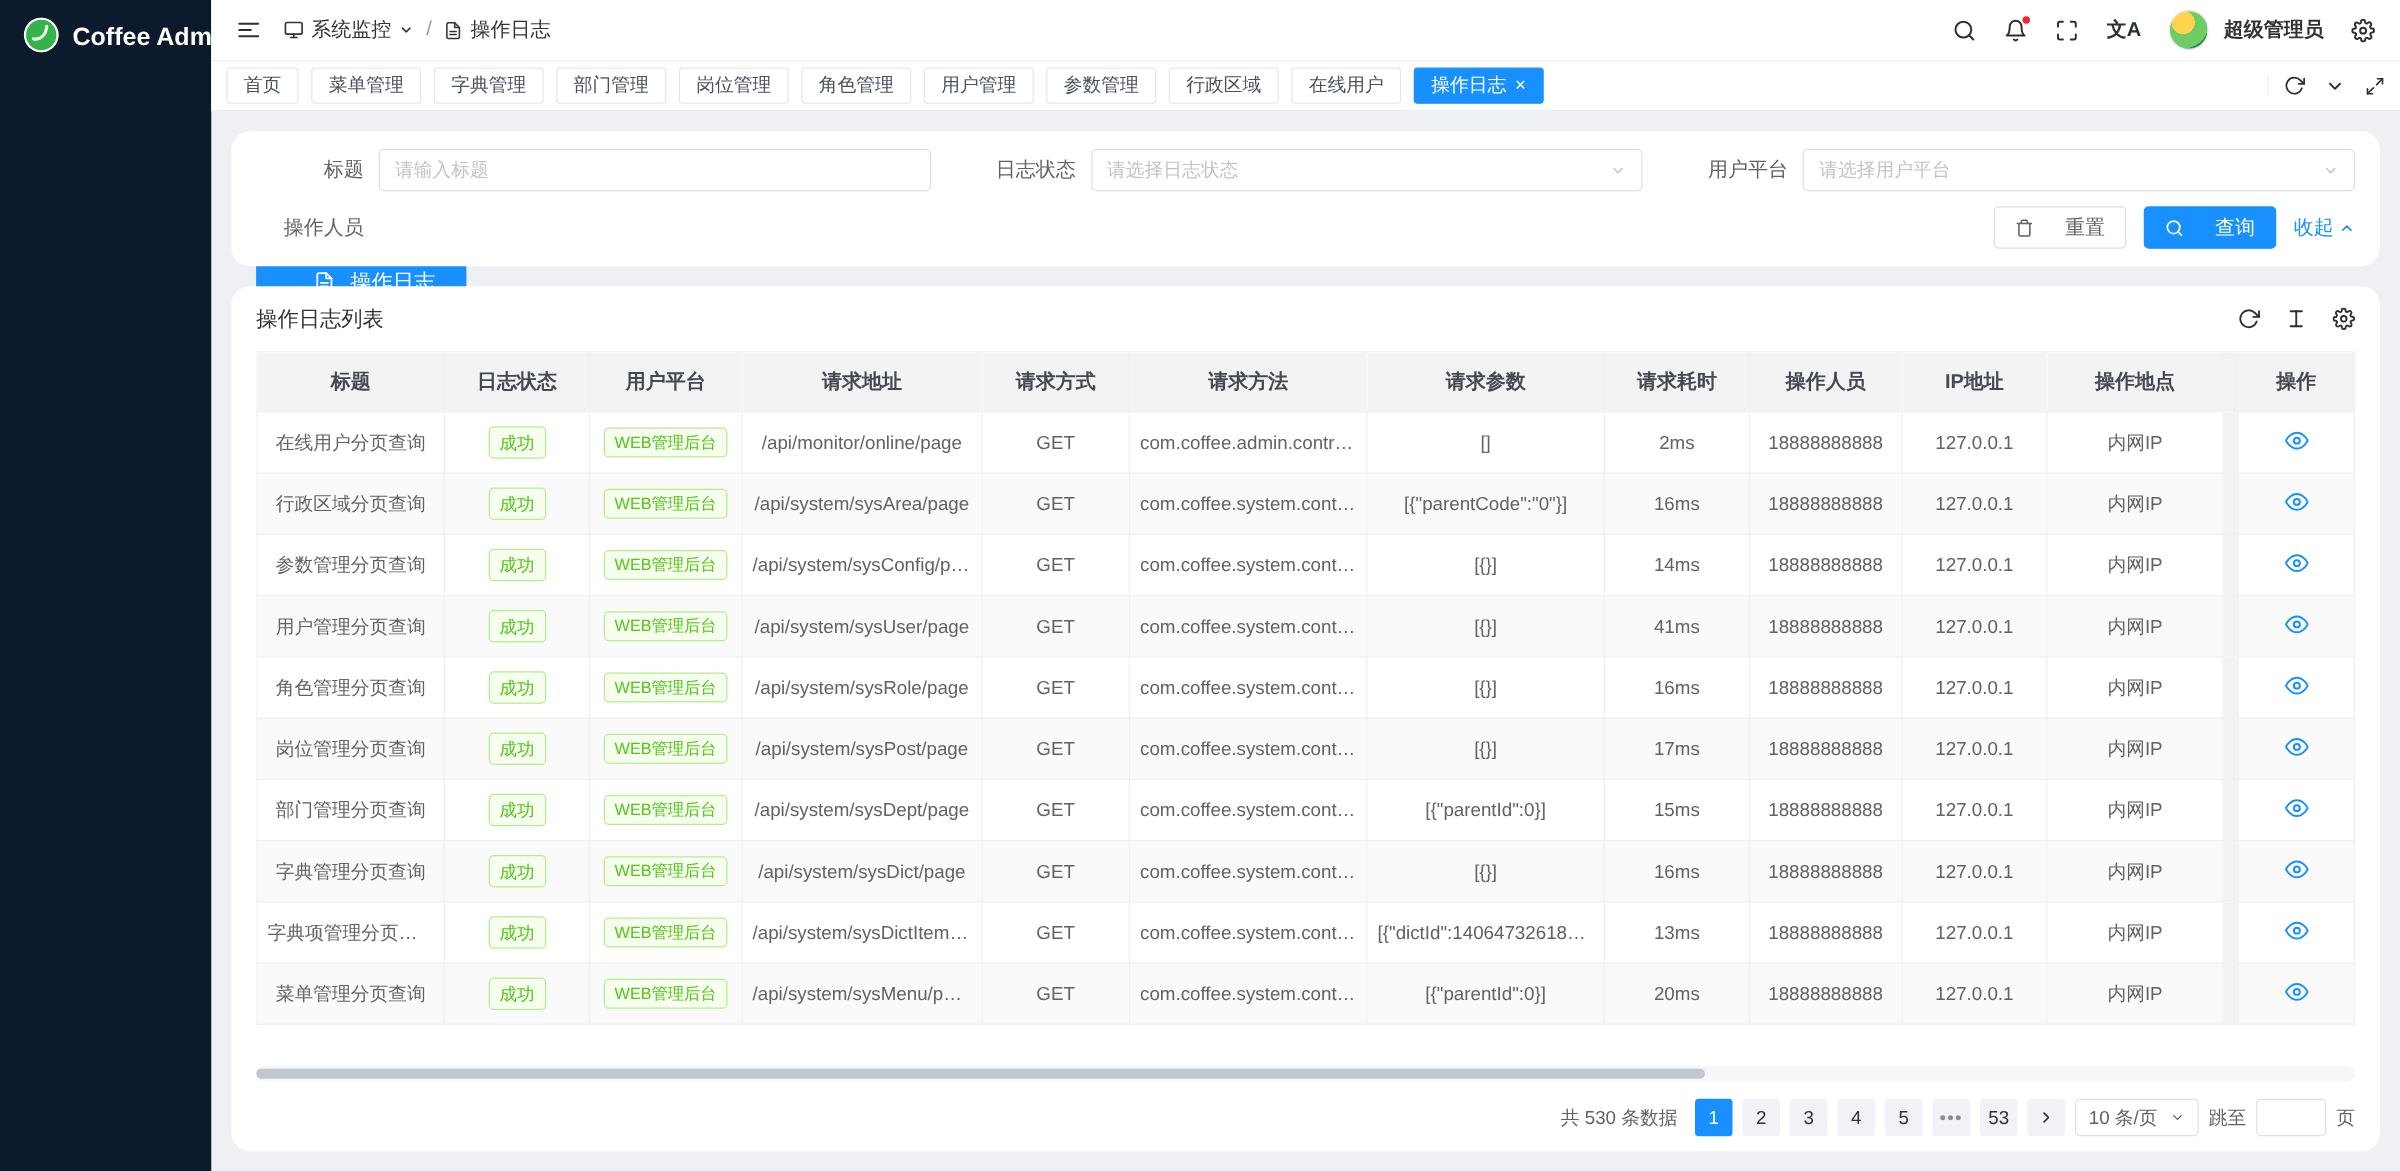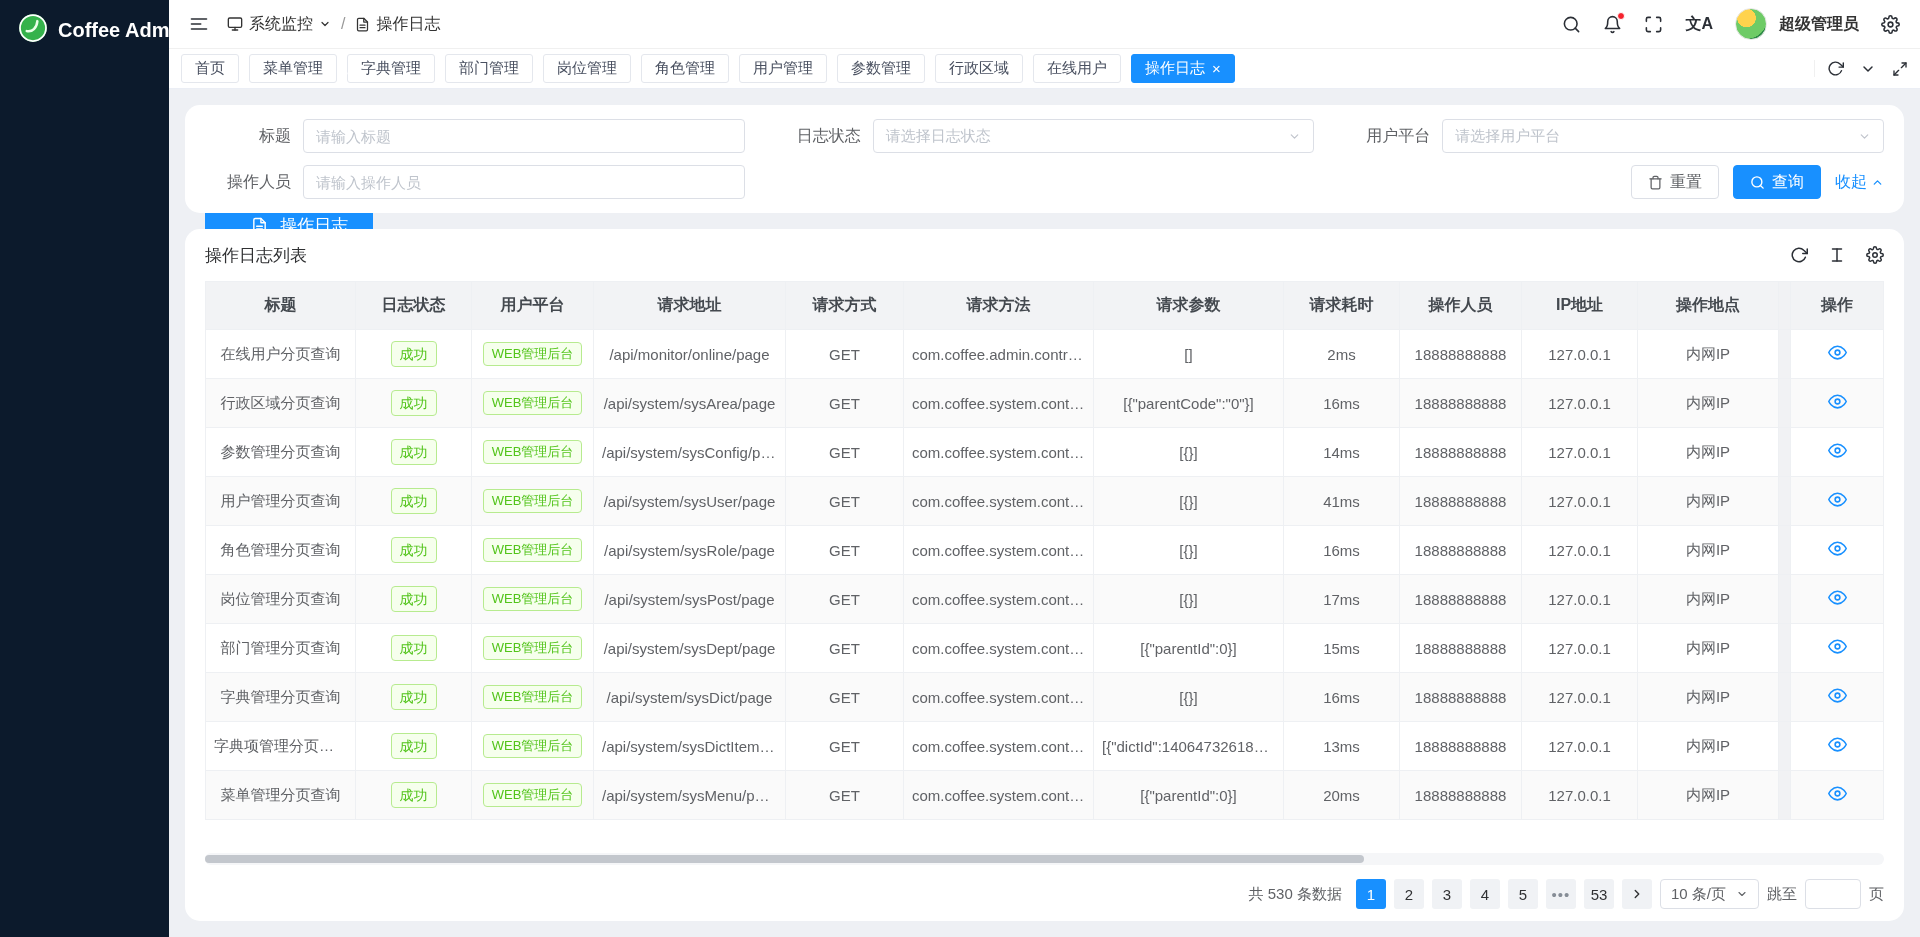--- a/index.html
+++ b/index.html
@@ -51,21 +51,21 @@
   .filter-grid{display:grid;grid-template-columns:1fr 1fr 1fr;column-gap:30px;row-gap:12px}
   .field{display:flex;align-items:center;min-width:0}
   .field label{width:86px;text-align:right;margin-right:12px;color:#606266;font-size:16px;flex-shrink:0}
   .control{flex:1;height:34px;border:1px solid #dcdfe6;border-radius:4px;background:#fff;font-size:15px;color:#333;min-width:0}
   input.control{padding:0 12px;outline:none}
   input::placeholder{color:#bfc4cc}
   .select{display:flex;align-items:center;justify-content:space-between;padding:0 12px;cursor:pointer}
   .select .ph{color:#bfc4cc}
   .select .arrow{color:#c0c4cc}
   .actions{display:flex;align-items:center;justify-content:flex-end;gap:14px}
-  .btn{height:34px;padding:0 16px;border-radius:4px;border:1px solid #dcdfe6;background:#fff;color:#606266;font-size:16px;display:inline-flex;align-items:center;gap:7px;cursor:pointer;font-family:inherit}
+  .btn{height:34px;padding:0 16px;border-radius:4px;border:1px solid #dcdfe6;background:#fff;color:#606266;font-size:16px;display:inline-flex;align-items:center;gap:25px;cursor:pointer;font-family:inherit}
   .btn.primary{background:#1890ff;border-color:#1890ff;color:#fff}
   .collapse-link{color:#1890ff;font-size:16px;display:inline-flex;align-items:center;gap:4px;cursor:pointer;text-decoration:none}
 
   
   .table-card{margin-top:16px;flex:1;display:flex;flex-direction:column;padding:0 20px 12px;min-height:0}
   .table-toolbar{height:52px;display:flex;align-items:center;justify-content:space-between;flex-shrink:0}
   .table-title{font-size:17px;color:#303133}
   .toolbar-icons{display:flex;align-items:center;gap:20px;color:#25282e}
   .table-area{flex:1;min-height:0;overflow:hidden}
   table{width:100%;border-collapse:collapse;table-layout:fixed}
@@ -306,21 +306,20 @@
             <label>用户平台</label>
             <div class="control select">
               <span class="ph">请选择用户平台</span>
               <svg class="arrow" viewBox="0 0 24 24" width="13" height="13" fill="none" stroke="currentColor" stroke-width="2.2" stroke-linecap="round" stroke-linejoin="round">
                   <polyline points="6 9 12 15 18 9"></polyline>
                 </svg>
             </div>
           </div>
           <div class="field">
             <label>操作人员</label>
-            <input class="control" placeholder="请输入操作人员" style="">
           </div>
           <div class="field"></div>
           <div class="actions">
             <button class="btn">
               <svg viewBox="0 0 24 24" width="15" height="15" fill="none" stroke="currentColor" stroke-width="2" stroke-linecap="round" stroke-linejoin="round">
                   <polyline points="3 6 5 6 21 6"></polyline>
                   <path d="M19 6v14a2 2 0 01-2 2H7a2 2 0 01-2-2V6m3 0V4a2 2 0 012-2h4a2 2 0 012 2v2"></path>
                 </svg>
               <span>重置</span>
             </button>

